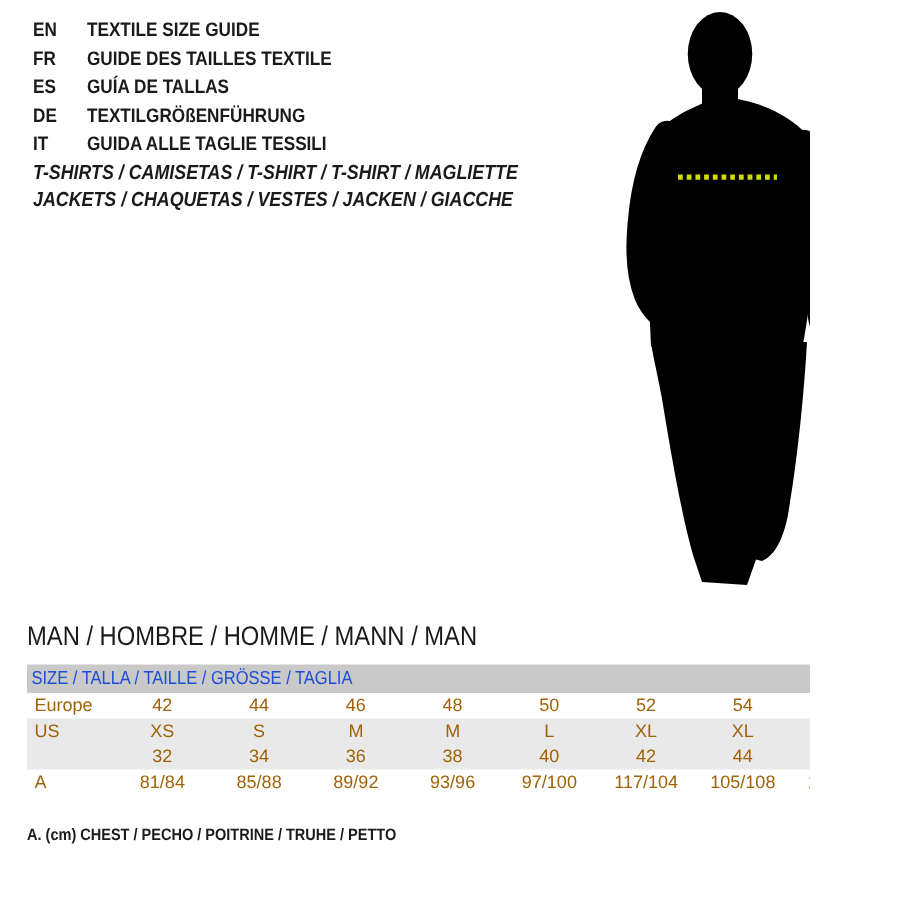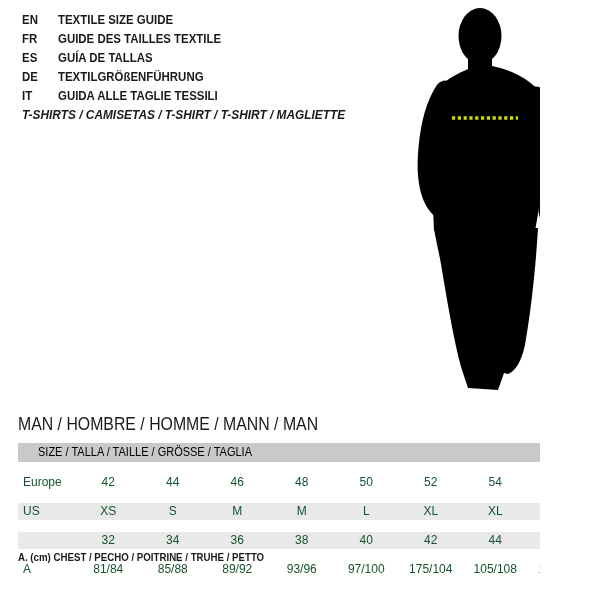--- a/index.html
+++ b/index.html
@@ -16,22 +16,22 @@
   .cats{position:absolute;left:22px;top:106px;font-style:italic;}
   .cat-line{height:18px;line-height:18px;font-weight:bold;font-size:13.5px;}
   
   .figure{position:absolute;left:396px;top:2px;width:190px;height:396px;}
   .figure svg{display:block;}
   .measure-label{position:absolute;left:165px;top:107px;font-size:14px;font-weight:500;color:#111;}
   
   .section-title{position:absolute;left:18px;top:415px;height:18px;line-height:18px;font-weight:normal;font-size:18px;}
   
   .size-table{position:absolute;left:18px;top:443px;width:574px;font-size:12px;}
-  .size-table .thead{height:19px;line-height:19px;background:#c9c9c9;color:#000000;padding-left:20px;font-size:12.5px;}
-  .trow{display:grid;grid-template-columns:58px repeat(8,1fr);height:17px;line-height:17px;color:#14532d;margin-top:12px;}
+  .size-table .thead{height:19px;line-height:19px;background:#c9c9c9;color:#1d4ed8;padding-left:3px;font-size:12.5px;}
+  .trow{display:grid;grid-template-columns:58px repeat(8,1fr);height:17px;line-height:17px;color:#a16207;}
   .trow.shaded{background:#e9e9e9;}
   .trow .rlabel{text-align:left;padding-left:5px;}
   .trow .cell{text-align:center;}
   
   .footnote{position:absolute;left:18px;top:548px;height:18px;line-height:18px;font-weight:bold;font-size:11px;}
 </style>
 </head>
 <body>
 
 <div class="canvas">
@@ -54,20 +54,21 @@
       <span class="cnd">TEXTILGRÖßENFÜHRUNG</span>
     </div>
     <div class="lang-row">
       <span class="lang-code"><span class="cnd">IT</span></span>
       <span class="cnd">GUIDA ALLE TAGLIE TESSILI</span>
     </div>
   </div>
 
   <div class="cats">
     <div class="cat-line"><span class="cnd">T-SHIRTS / CAMISETAS / T-SHIRT / T-SHIRT / MAGLIETTE</span></div>
+    <div class="cat-line"><span class="cnd">JACKETS / CHAQUETAS / VESTES / JACKEN / GIACCHE</span></div>
   </div>
 
   <div class="figure">
     <svg width="190" height="396" viewBox="396 2 190 396" xmlns="http://www.w3.org/2000/svg">
 
       <ellipse cx="480" cy="36" rx="21.5" ry="28" fill="#000000"></ellipse>
 
       <rect x="468" y="48" width="24" height="28" fill="#000000"></rect>
 
       <path d="M466 70
@@ -157,21 +158,21 @@
       <span class="cell">46</span>
     </div>
 
     <div class="trow">
       <span class="rlabel">A</span>
       <span class="cell">81/84</span>
       <span class="cell">85/88</span>
       <span class="cell">89/92</span>
       <span class="cell">93/96</span>
       <span class="cell">97/100</span>
-      <span class="cell">175/104</span>
+      <span class="cell">117/104</span>
       <span class="cell">105/108</span>
       <span class="cell">109/112</span>
     </div>
   </div>
 
   <div class="footnote">
     <span class="cnd">A. (cm) CHEST / PECHO / POITRINE / TRUHE / PETTO</span>
   </div>
 
 </div>

